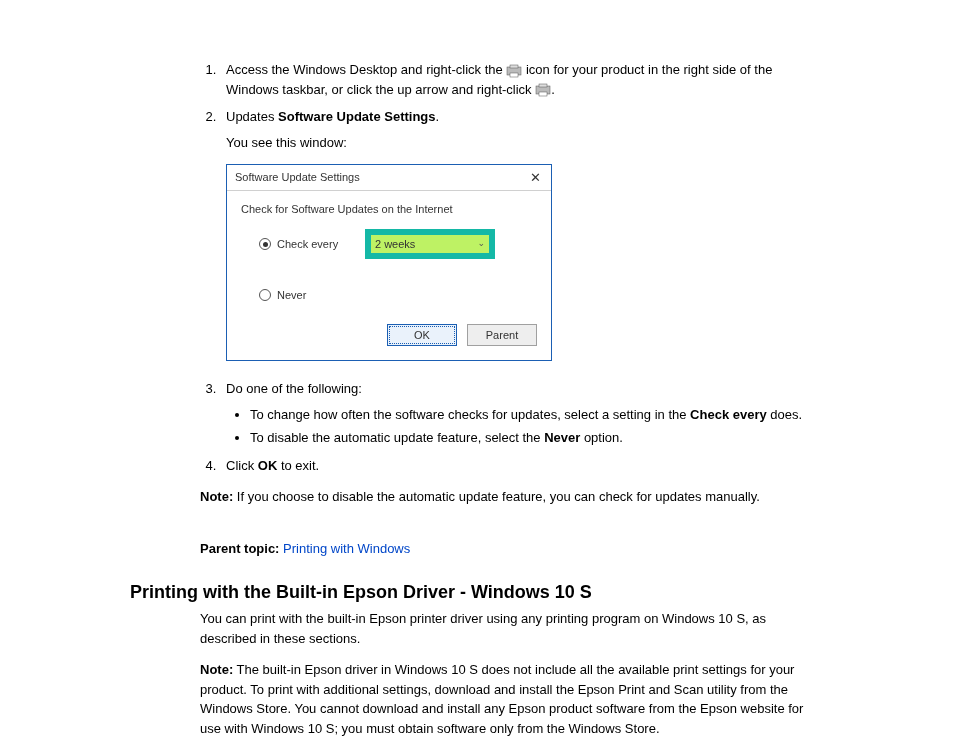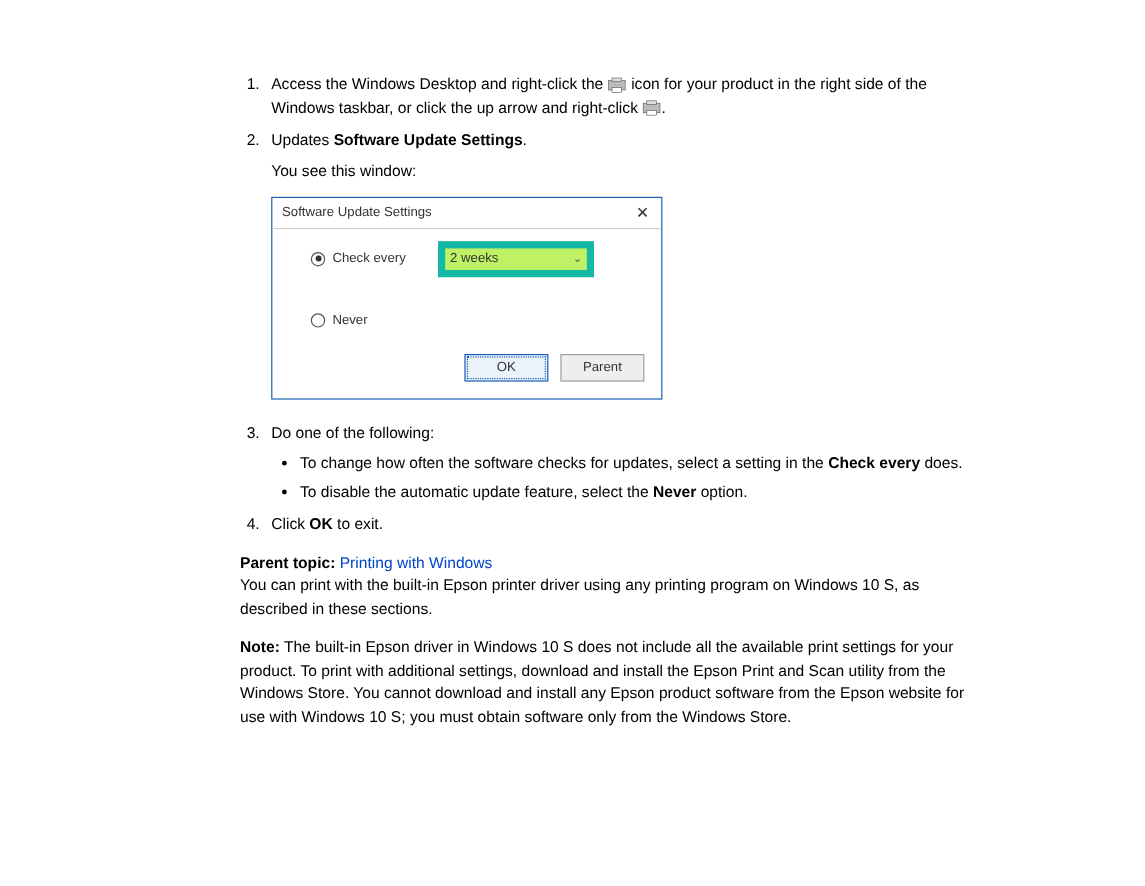--- a/index.html
+++ b/index.html
@@ -149,21 +149,21 @@
   }
   ul.bullets li {
     margin-bottom: 4px;
     line-height: 1.5;
   }
   .note-block {
     margin-top: 12px;
     line-height: 1.5;
   }
   .parent-topic {
-    margin-top: 12px;
+    margin-top: 32px;
     line-height: 1.5;
   }
   .link { color: #0046c8; }
   h2.section-heading {
     font-size: 18px;
     font-weight: bold;
     margin: 24px 0 6px -70px;
   }
   .section-body {
     line-height: 1.5;
@@ -201,20 +201,21 @@
       <li>
         <span>Updates </span><span class="bold">Software Update Settings</span><span>.</span>
         <div class="subtext">You see this window:</div>
 
         <div class="dialog">
           <div class="dlg-title">
             <span>Software Update Settings</span>
             <span class="dlg-close">✕</span>
           </div>
           <div class="dlg-body">
+            <div class="dlg-heading">Check for Software Updates on the Internet</div>
             <div class="dlg-row">
               <span class="radio checked"></span>
               <span class="radio-label">Check every</span>
               <div class="select">
                 <span>2 weeks</span>
                 <span class="chev">⌄</span>
               </div>
             </div>
             <div class="dlg-row" style="margin-bottom:20px;">
               <span class="radio"></span>
@@ -238,27 +239,31 @@
             <span>To disable the automatic update feature, select the </span><span class="bold">Never</span><span> option.</span>
           </li>
         </ul>
       </li>
 
       <li>
         <span>Click </span><span class="bold">OK</span><span> to exit.</span>
       </li>
     </ol>
 
+    <div class="note-block">
+      <span class="bold">Note:</span><span> If you choose to disable the automatic update feature, you can check for updates manually.</span>
+    </div>
 
     <div class="parent-topic">
       <span class="bold">Parent topic:</span>
       <span> </span>
       <span class="link">Printing with Windows</span>
     </div>
 
+    <h2 class="section-heading">Printing with the Built-in Epson Driver - Windows 10 S</h2>
     <div class="section-body">
       <p>You can print with the built-in Epson printer driver using any printing program on Windows 10 S, as described in these sections.</p>
       <p>
         <span class="bold">Note:</span><span> The built-in Epson driver in Windows 10 S does not include all the available print settings for your product. To print with additional settings, download and install the Epson Print and Scan utility from the Windows Store. You cannot download and install any Epson product software from the Epson website for use with Windows 10 S; you must obtain software only from the Windows Store.</span>
       </p>
     </div>
 
   </div>
 
 </div>

